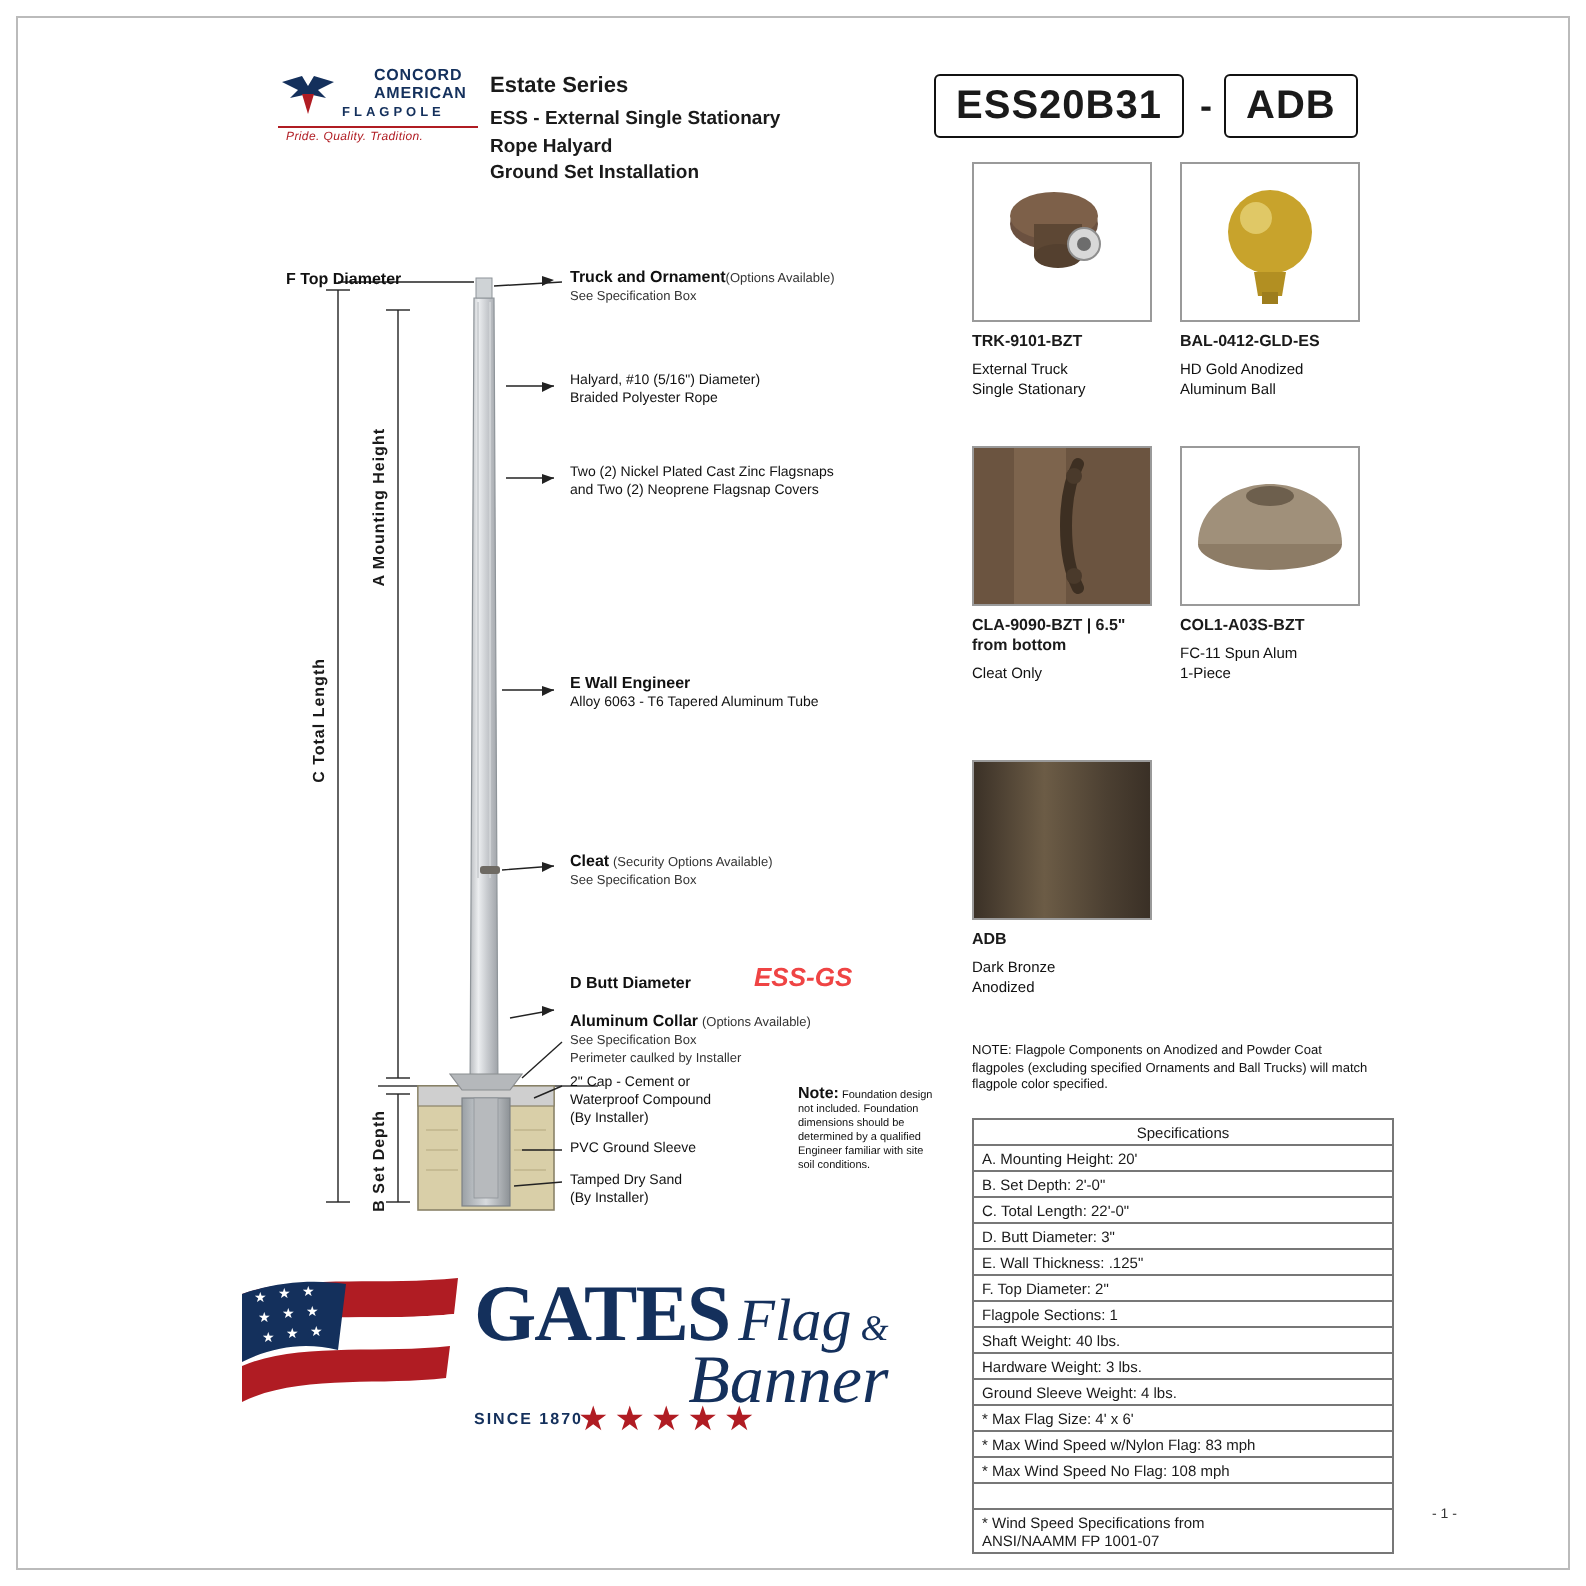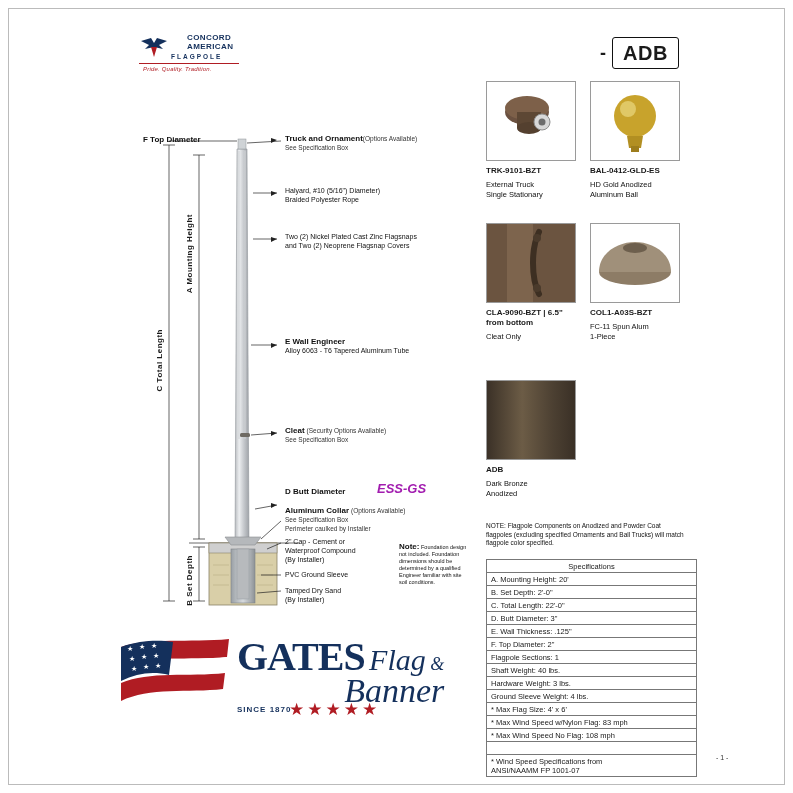--- a/index.html
+++ b/index.html
@@ -56,21 +56,21 @@
   .drawing{position:absolute;left:0;top:0;width:470px;height:640px;}
   .lbl{position:absolute;font-size:7px;line-height:9px;color:#111;}
   .lbl b{font-size:8px;}
   .lbl .sub{color:#333;font-size:6.5px;}
   .vlabel{
     position:absolute;font-size:8px;font-weight:bold;
     writing-mode:vertical-rl;transform:rotate(180deg);
     letter-spacing:.5px;
   }
   .essgs{
-    position:absolute;left:368px;top:472px;font-size:13px;font-weight:bold;color:#a21caf;font-style:italic;
+    position:absolute;left:368px;top:472px;font-size:13px;font-weight:bold;color:#ef4444;font-style:italic;
   }
   
   .comp{position:absolute;}
   .comp .thumb{
     width:88px;height:78px;border:1px solid #9a9a9a;background:#fff;
     position:relative;overflow:hidden;
   }
   .comp .code{font-size:8px;font-weight:bold;margin-top:5px;line-height:10px;width:95px;}
   .comp .desc{font-size:7.5px;margin-top:4px;line-height:9.5px;width:95px;color:#111;}
 
@@ -113,21 +113,30 @@
     </svg>
     <div class="ca-top">
       <span>CONCORD</span><br>
       <span>AMERICAN</span>
     </div>
     <div class="ca-sub">FLAGPOLE</div>
     <div class="ca-rule"></div>
     <div class="ca-tag">Pride. Quality. Tradition.</div>
   </div>
 
-
+  <div class="title-block">
+    <div class="t1">Estate Series</div>
+    <div class="t2">
+      <div>ESS - External Single Stationary</div>
+      <div>Rope Halyard</div>
+      <div>Ground Set Installation</div>
+    </div>
+  </div>
+
+  <div class="pn-box">ESS20B31</div>
   <div class="pn-dash">-</div>
   <div class="pn-box2">ADB</div>
 
   <div class="drawing">
     <svg width="470" height="640" viewBox="0 0 470 640">
       <defs>
         <linearGradient id="pole" x1="0" y1="0" x2="1" y2="0">
           <stop offset="0%" stop-color="#b9bcc0"></stop>
           <stop offset="30%" stop-color="#eceef0"></stop>
           <stop offset="60%" stop-color="#c9ccd0"></stop>

